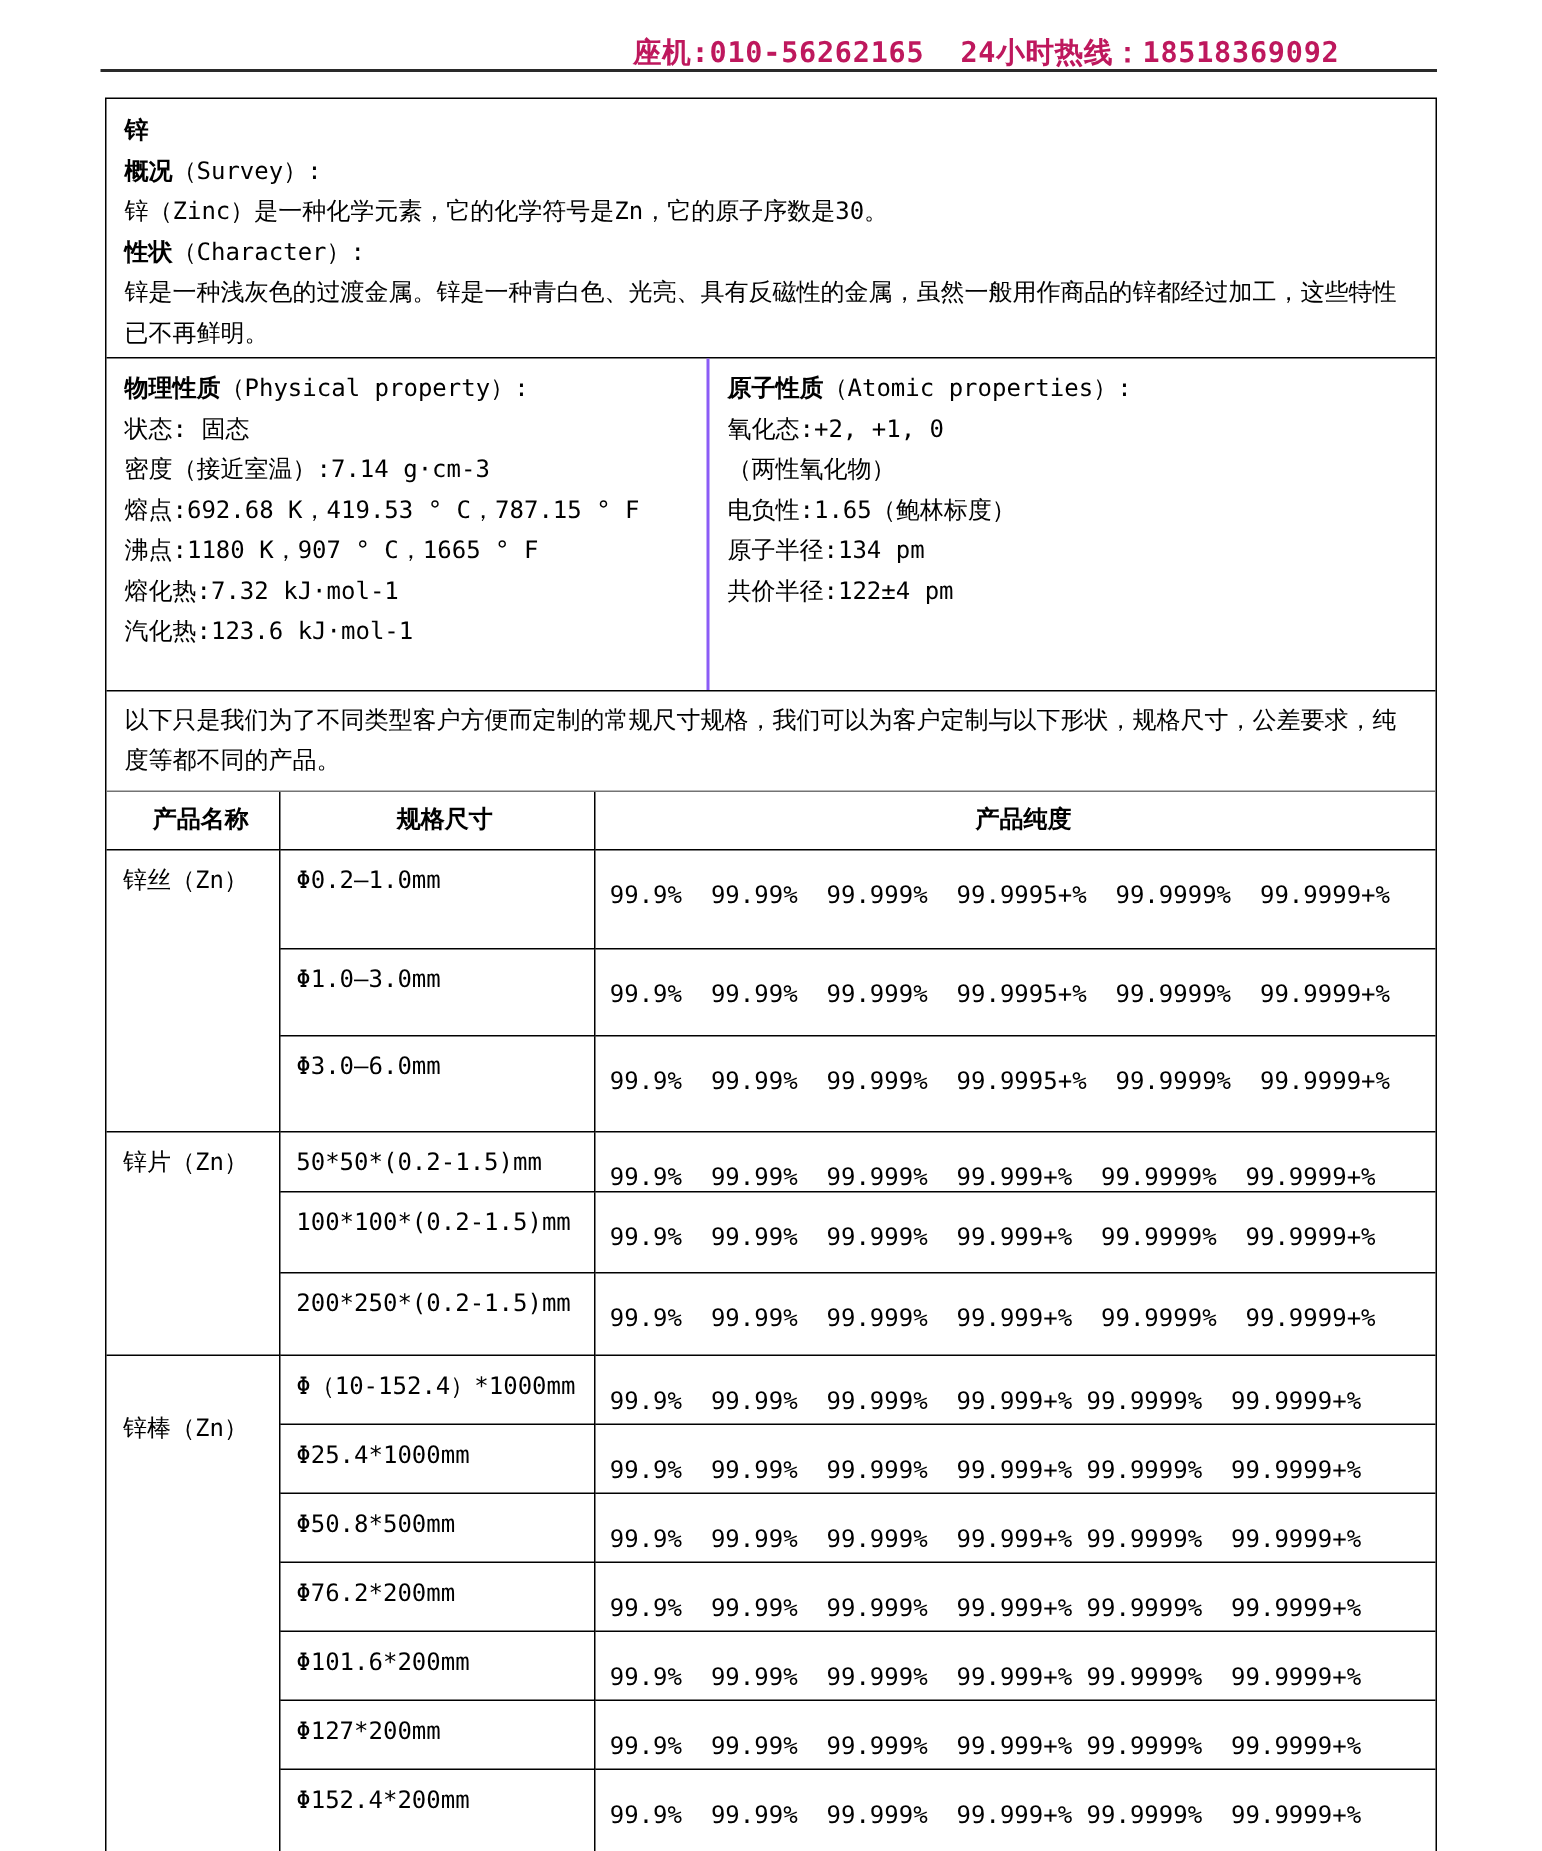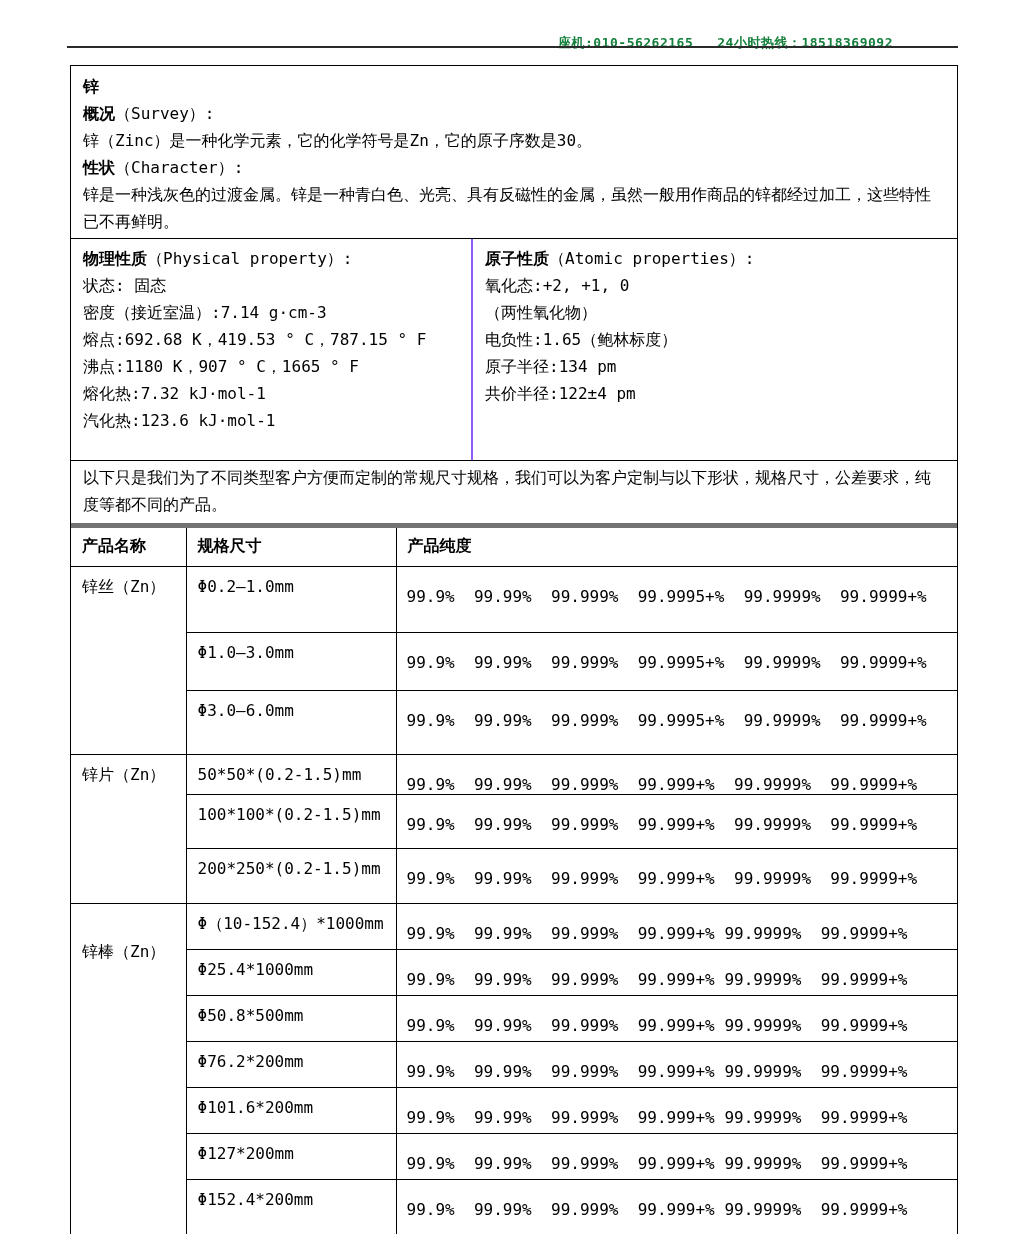--- a/index.html
+++ b/index.html
@@ -4,25 +4,25 @@
 <style>
   * { margin: 0; padding: 0; box-sizing: border-box; }
   html, body { width: 1028px; height: 1234px; background: #ffffff; overflow: hidden; }
   body {
     position: relative;
     font-family: "DejaVu Sans Mono", "DejaVu Sans", monospace;
     color: #000000;
   }
   .page-header {
     position: absolute;
-    top: 34px;
+    top: 22px;
     right: 135px;
-    font-size: 13px;
+    font-size: 19px;
     font-weight: bold;
-    color: #15803d;
+    color: #be185d;
     display: flex;
     gap: 24px;
     letter-spacing: 0.5px;
   }
   .header-rule {
     position: absolute;
     left: 67px;
     top: 46px;
     width: 891px;
     border-top: 2px solid #2a2a2a;
@@ -54,43 +54,43 @@
     width: 402px;
     border-right: 2px solid #8b5cf6;
     padding: 6px 8px 0 12px;
   }
   .props-right {
     flex: 1;
     padding: 6px 8px 0 12px;
   }
   .note {
     height: 67px;
-    border-bottom: 5px solid #737373;
+    border-bottom: 1px solid #737373;
     padding: 5px 14px 0 12px;
     line-height: 27px;
-    font-family: Liberation Mono, monospace;
   }
   table.products {
     width: 100%;
     border-collapse: collapse;
     border-style: hidden; 
     table-layout: fixed;
     font-size: 16px;
   }
   table.products col.c1 { width: 115px; }
   table.products col.c2 { width: 210px; }
   table.products th, table.products td {
     border: 1px solid #000000;
     text-align: left;
     vertical-align: top;
   }
   table.products th {
     vertical-align: middle;
     padding-left: 11px;
     font-weight: bold;
+    text-align: center;
   }
   td.gname { padding: 10px 0 0 11px; }
   td.gname.pad-lg { padding-top: 38px; }
   td.spec  { padding: 10px 0 0 11px; white-space: pre; overflow: hidden; }
   td.purity{ padding: 20px 0 0 10px; white-space: pre; overflow: hidden; }
   tr.rh-head { height: 38px; }
   tr.rh-a1 { height: 66px; }
   tr.rh-a2 { height: 58px; }
   tr.rh-a3 { height: 64px; }
   tr.rh-b1 { height: 37px; }

